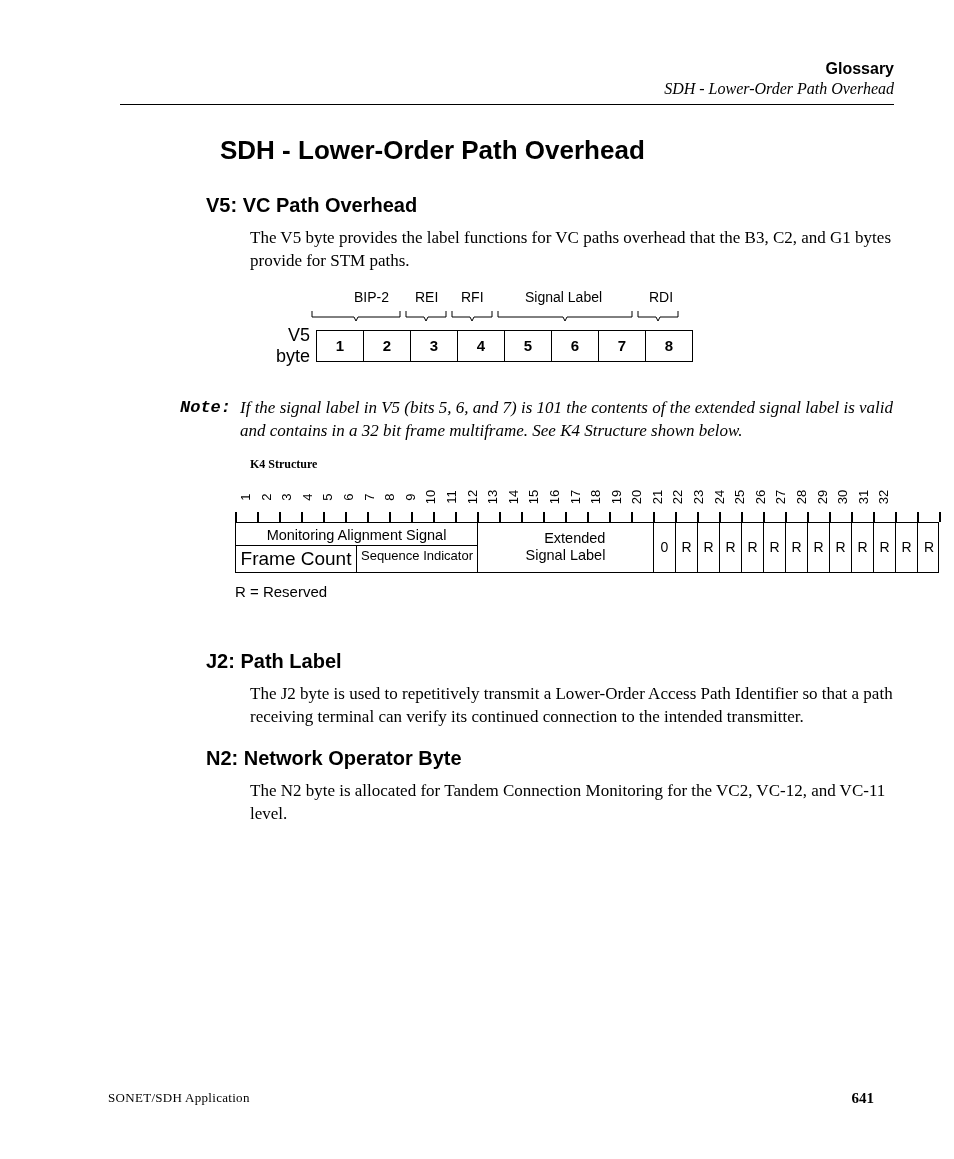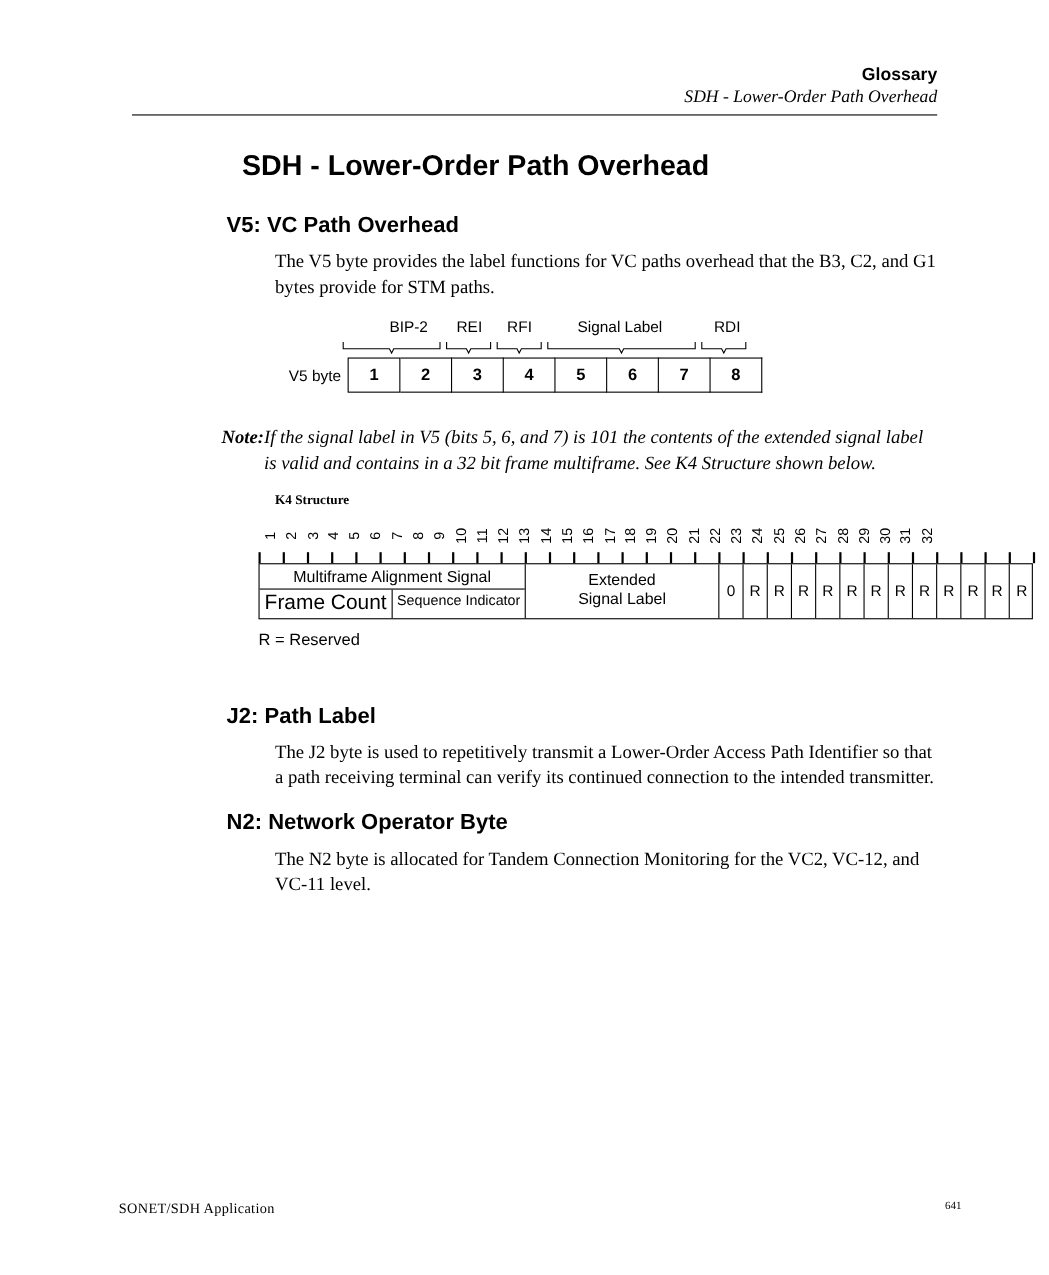--- a/index.html
+++ b/index.html
@@ -8,21 +8,21 @@
     padding: 0;
     font-family: Georgia, 'Times New Roman', serif;
     background: #fff;
     color: #000;
     width: 954px;
     height: 1159px;
     position: relative;
     box-sizing: border-box;
   }
   .page {
-    padding: 60px 102px 40px 120px;
+    padding: 60px 60px 40px 120px;
     box-sizing: border-box;
     height: 100%;
     position: relative;
   }
   .header {
     text-align: right;
     margin-bottom: 6px;
   }
   .header-title {
     font-weight: bold;
@@ -56,26 +56,25 @@
     font-size: 17px;
     line-height: 1.35;
   }
   .note-row {
     display: flex;
     margin: 30px 0 14px 60px;
     font-size: 17px;
     line-height: 1.35;
   }
   .note-label {
-    font-family: Liberation Serif, serif;
+    font-family: Liberation Mono, monospace;
     font-weight: bold;
     font-style: italic;
     width: 60px;
     flex: none;
-    text-align: right;
   }
   .note-text {
     font-style: italic;
     flex: 1;
   }
   .sub-bold {
     font-weight: bold;
     font-size: 12px;
     margin: 10px 0 10px 130px;
   }
@@ -104,21 +103,21 @@
     width: 400px;
   }
   .v5-main {
     display: flex;
     align-items: center;
   }
   .v5-tag {
     width: 60px;
     text-align: right;
     padding-right: 6px;
-    font-size: 14px;
+    font-size: 18px;
   }
   .v5-cells {
     display: flex;
   }
   .v5-cell {
     width: 46px;
     height: 30px;
     border: 1.5px solid #000;
     border-left: none;
     display: flex;
@@ -196,21 +195,21 @@
     white-space: nowrap;
   }
   .k4-block-b {
     width: 176px;
     flex: none;
     border-right: 1.5px solid #000;
     box-sizing: border-box;
     display: flex;
     align-items: center;
     justify-content: center;
-    text-align: center;
+    text-align: right;
     font-size: 14.5px;
     line-height: 1.2;
   }
   .k4-small {
     width: 22px;
     flex: none;
     border-right: 1.5px solid #000;
     box-sizing: border-box;
     display: flex;
     align-items: center;
@@ -231,22 +230,22 @@
     left: 108px;
     right: 80px;
     display: flex;
     justify-content: space-between;
     font-size: 13px;
   }
   .footer-left {
     letter-spacing: 0.3px;
   }
   .footer-right {
-    font-weight: normal;
-    font-size: 10px;
+    font-weight: bold;
+    font-size: 15px;
     text-align: center;
   }
 
   .brace {
     position: absolute;
     top: 0;
   }
   .brace svg { display: block; }
 </style>
 </head>
@@ -386,21 +385,21 @@
         <div class="k4-tick" style="left: 572px;"></div>
         <div class="k4-tick" style="left: 594px;"></div>
         <div class="k4-tick" style="left: 616px;"></div>
         <div class="k4-tick" style="left: 638px;"></div>
         <div class="k4-tick" style="left: 660px;"></div>
         <div class="k4-tick" style="left: 682px;"></div>
         <div class="k4-tick" style="left: 704px;"></div>
       </div>
     <div class="k4-table">
       <div class="k4-block-a">
-        <div class="k4-mas">Multiframe Alignment Signal</div>
+        <div class="k4-mas">Monitoring Alignment Signal</div>
         <div class="k4-split">
           <div class="k4-fc">Frame Count</div>
           <div class="k4-si">Sequence Indicator</div>
         </div>
       </div>
       <div class="k4-block-b" id="k4-esl">Extended<br>Signal Label</div>
       <div id="k4-cells" style="display:flex;flex:1">
           <div class="k4-small">0</div>
           <div class="k4-small">R</div>
           <div class="k4-small">R</div>

